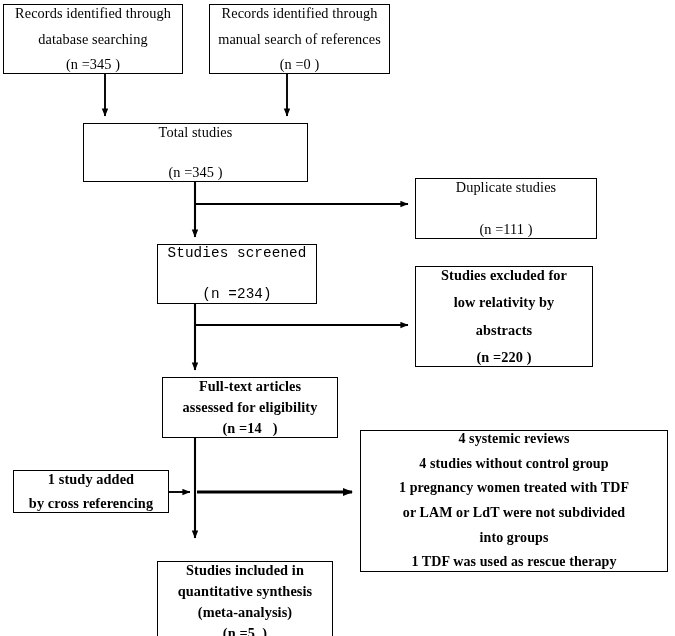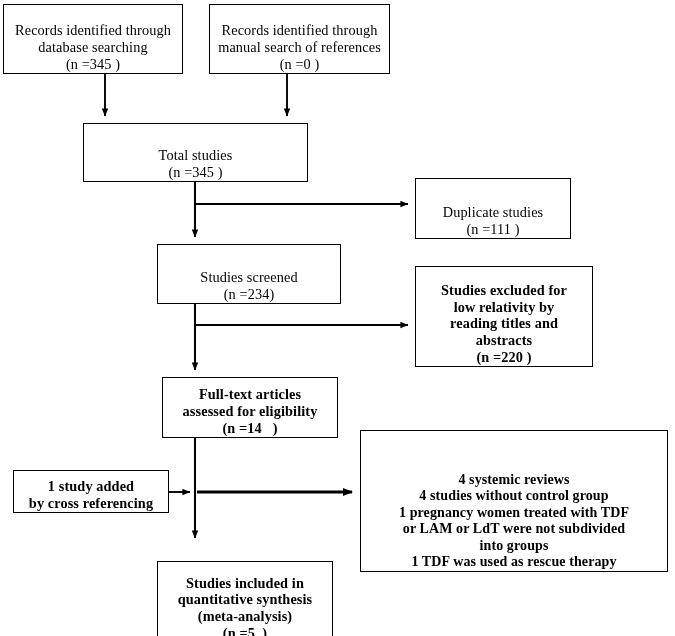--- a/index.html
+++ b/index.html
@@ -26,36 +26,36 @@
     pointer-events: none;
   }
   .node {
     position: absolute;
     box-sizing: border-box;
     border: 1.6px solid #000000;
     background: #ffffff;
     display: flex;
     flex-direction: column;
     align-items: center;
-    justify-content: flex-end;
+    justify-content: space-between;
     text-align: center;
     line-height: 1.18;
     font-size: 14.3px;
     letter-spacing: 0.1px;
     z-index: 2;
   }
   .node .line {
     display: block;
     white-space: pre;
   }
   .node.n-records-db     { left: 3px;   top: 4px;   width: 180px; height: 70px; }
   .node.n-records-manual { left: 209px; top: 4px;   width: 181px; height: 70px; }
   .node.n-total          { left: 83px;  top: 123px; width: 225px; height: 59px; }
-  .node.n-duplicate      { left: 415px; top: 178px; width: 156px; height: 61px; font-family: Liberation Serif, serif; }
-  .node.n-screened       { left: 157px; top: 244px; width: 184px; height: 60px; }
+  .node.n-duplicate      { left: 415px; top: 178px; width: 182px; height: 61px; font-family: Liberation Serif, serif; }
+  .node.n-screened       { left: 157px; top: 244px; width: 160px; height: 60px; font-family: Liberation Mono, monospace; }
   .node.n-excluded-low   { left: 415px; top: 266px; width: 178px; height: 101px;
                            font-weight: bold; }
   .node.n-fulltext       { left: 162px; top: 377px; width: 176px; height: 61px;
                            font-weight: bold; }
   .node.n-cross-ref      { left: 13px;   top: 470px; width: 156px; height: 43px;
                            font-weight: bold; }
   .node.n-excl-list      { left: 360px; top: 430px; width: 308px; height: 142px;
                            font-weight: bold; font-size: 14px; }
   .node.n-included       { left: 157px; top: 545px; width: 176px; height: 82px;
                            font-weight: bold; margin-top: 16px; }
@@ -135,21 +135,20 @@
   </div>
 
   <div class="node n-screened">
     <span class="line">Studies screened</span>
     <span class="line">(n =234)</span>
   </div>
 
   <div class="node n-excluded-low">
     <span class="line">Studies excluded for</span>
     <span class="line">low relativity by</span>
-    <span class="line">reading titles and</span>
     <span class="line">abstracts</span>
     <span class="line">(n =220 )</span>
   </div>
 
   <div class="node n-fulltext">
     <span class="line">Full-text articles</span>
     <span class="line">assessed for eligibility</span>
     <span class="line">(n =14   )</span>
   </div>
 

